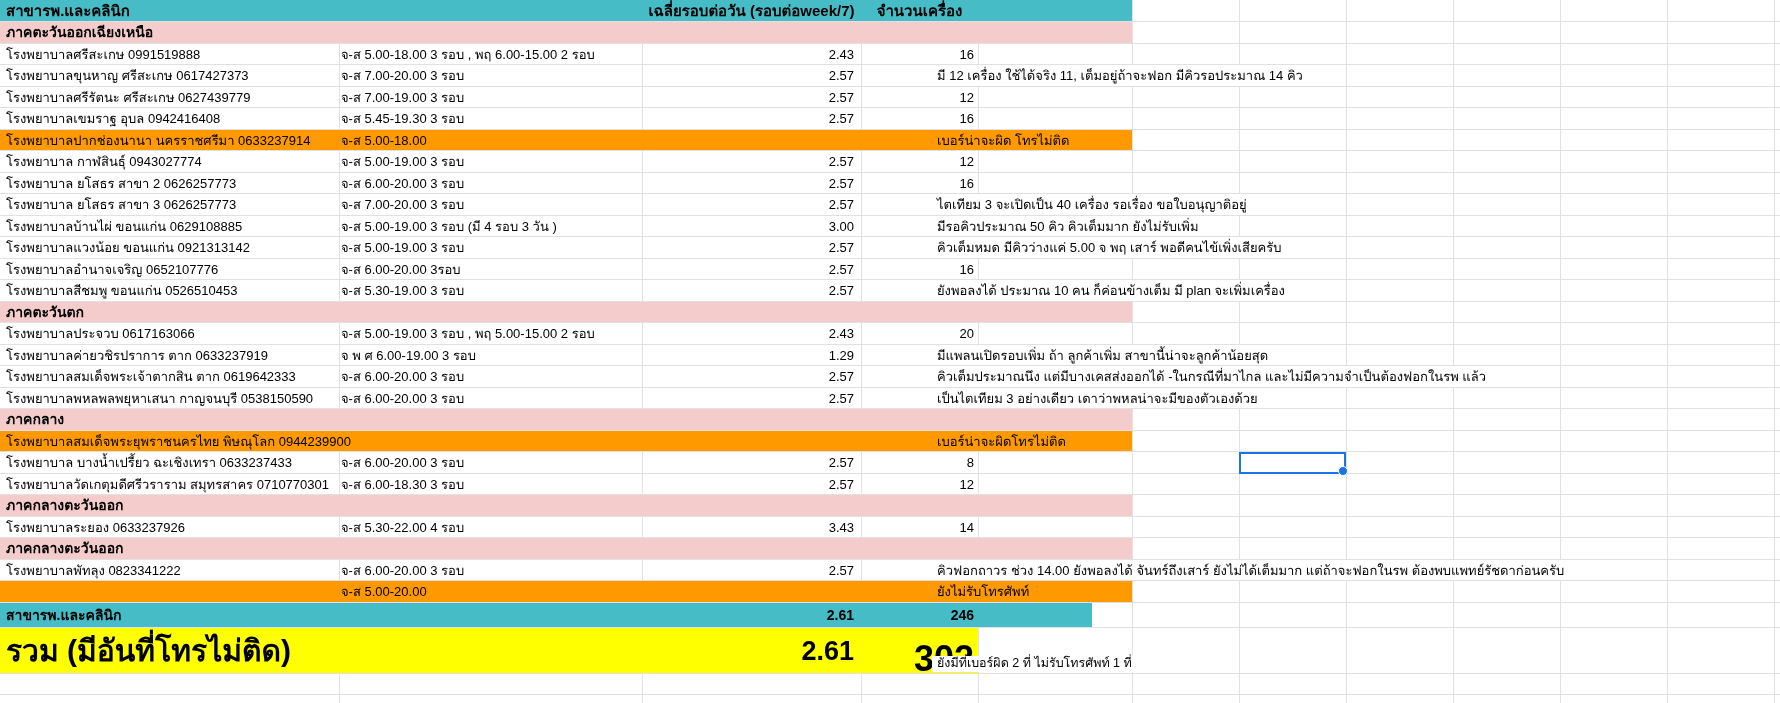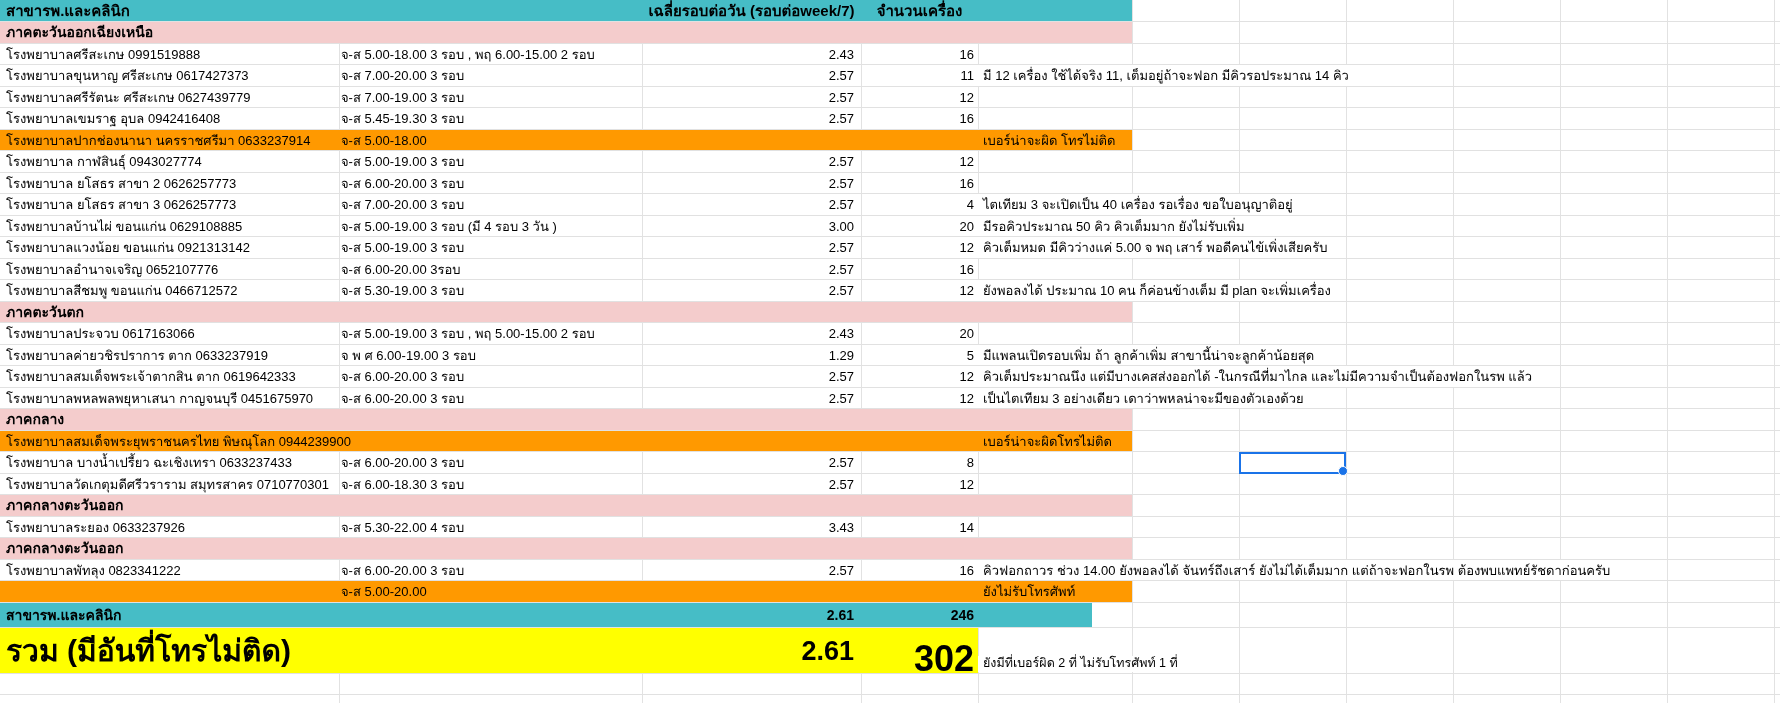--- a/index.html
+++ b/index.html
@@ -16,21 +16,21 @@
   .row.orange .band{background:#ff9900;}
   .row.summary{height:25px;line-height:25px;font-weight:bold;font-size:14px;}
   .row.summary .band{background:#46bdc6;width:1092px;}
   .row.grand{height:46px;line-height:46px;font-weight:bold;}
   .row.grand .band{background:#ffff00;width:978px;}
   .cell{position:absolute;top:0;bottom:0;z-index:1;overflow:visible;box-sizing:border-box;}
   .c-name{left:0;width:339px;padding-left:6px;}
   .c-sched{left:339px;width:303px;padding-left:2px;}
   .c-avg{left:642px;width:219px;text-align:right;padding-right:7px;}
   .c-cnt{left:861px;width:117px;text-align:right;padding-right:4px;}
-  .c-note{left:978px;padding-left:5px;padding-right:6px;}
+  .c-note{left:932px;padding-left:5px;padding-right:6px;}
   .row .c-note.onwhite{background:#fff;}
   .row.header .c-avg,.row.header .c-cnt{text-align:center;padding:0;}
   .row.grand .c-name{font-size:30px;}
   .row.grand .c-avg{font-size:27px;}
   .row.grand .c-cnt{font-size:36px;margin-top:8px;}
   .row.grand .c-note{font-weight:normal;font-size:12.5px;line-height:14px;top:auto;bottom:1px;height:16px;background:#fff;}
   .filler{border-bottom:1px solid #e1e1e1;}
   #selection{position:absolute;left:1239px;top:452px;width:107px;height:22px;box-sizing:border-box;border:2px solid #1a73e8;z-index:3;background:transparent;}
   #fill-handle{position:absolute;right:-4px;bottom:-4px;width:8px;height:8px;border-radius:50%;background:#1a73e8;border:1px solid #fff;}
 </style>
@@ -130,21 +130,21 @@
           <div class="cell c-cnt">12</div>
           <div class="cell c-note onwhite">คิวเต็มหมด มีคิวว่างแค่ 5.00 จ พฤ เสาร์ พอดีคนไข้เพิ่งเสียครับ</div>
         </div>
         <div class="row hospital">
           <div class="cell c-name">โรงพยาบาลอำนาจเจริญ 0652107776</div>
           <div class="cell c-sched">จ-ส 6.00-20.00  3รอบ</div>
           <div class="cell c-avg">2.57</div>
           <div class="cell c-cnt">16</div>
         </div>
         <div class="row hospital">
-          <div class="cell c-name">โรงพยาบาลสีชมพู ขอนแก่น 0466712572</div>
+          <div class="cell c-name">โรงพยาบาลสีชมพู ขอนแก่น 0526510453</div>
           <div class="cell c-sched">จ-ส 5.30-19.00  3 รอบ</div>
           <div class="cell c-avg">2.57</div>
           <div class="cell c-cnt">12</div>
           <div class="cell c-note onwhite">ยังพอลงได้ ประมาณ 10 คน ก็ค่อนข้างเต็ม มี plan จะเพิ่มเครื่อง</div>
         </div>
         <div class="row section">
           <div class="band"></div>
           <div class="cell c-name">ภาคตะวันตก</div>
         </div>
         <div class="row hospital">
@@ -161,21 +161,21 @@
           <div class="cell c-note onwhite">มีแพลนเปิดรอบเพิ่ม ถ้า ลูกค้าเพิ่ม สาขานี้น่าจะลูกค้าน้อยสุด</div>
         </div>
         <div class="row hospital">
           <div class="cell c-name">โรงพยาบาลสมเด็จพระเจ้าตากสิน ตาก  0619642333</div>
           <div class="cell c-sched">จ-ส 6.00-20.00  3 รอบ</div>
           <div class="cell c-avg">2.57</div>
           <div class="cell c-cnt">12</div>
           <div class="cell c-note onwhite">คิวเต็มประมาณนึง แต่มีบางเคสส่งออกได้ -ในกรณีที่มาไกล และไม่มีความจำเป็นต้องฟอกในรพ แล้ว</div>
         </div>
         <div class="row hospital">
-          <div class="cell c-name">โรงพยาบาลพหลพลพยุหาเสนา กาญจนบุรี  0451675970</div>
+          <div class="cell c-name">โรงพยาบาลพหลพลพยุหาเสนา กาญจนบุรี  0538150590</div>
           <div class="cell c-sched">จ-ส 6.00-20.00 3 รอบ</div>
           <div class="cell c-avg">2.57</div>
           <div class="cell c-cnt">12</div>
           <div class="cell c-note onwhite">เป็นไตเทียม 3 อย่างเดียว เดาว่าพหลน่าจะมีของตัวเองด้วย</div>
         </div>
         <div class="row section">
           <div class="band"></div>
           <div class="cell c-name">ภาคกลาง</div>
         </div>
         <div class="row orange">

